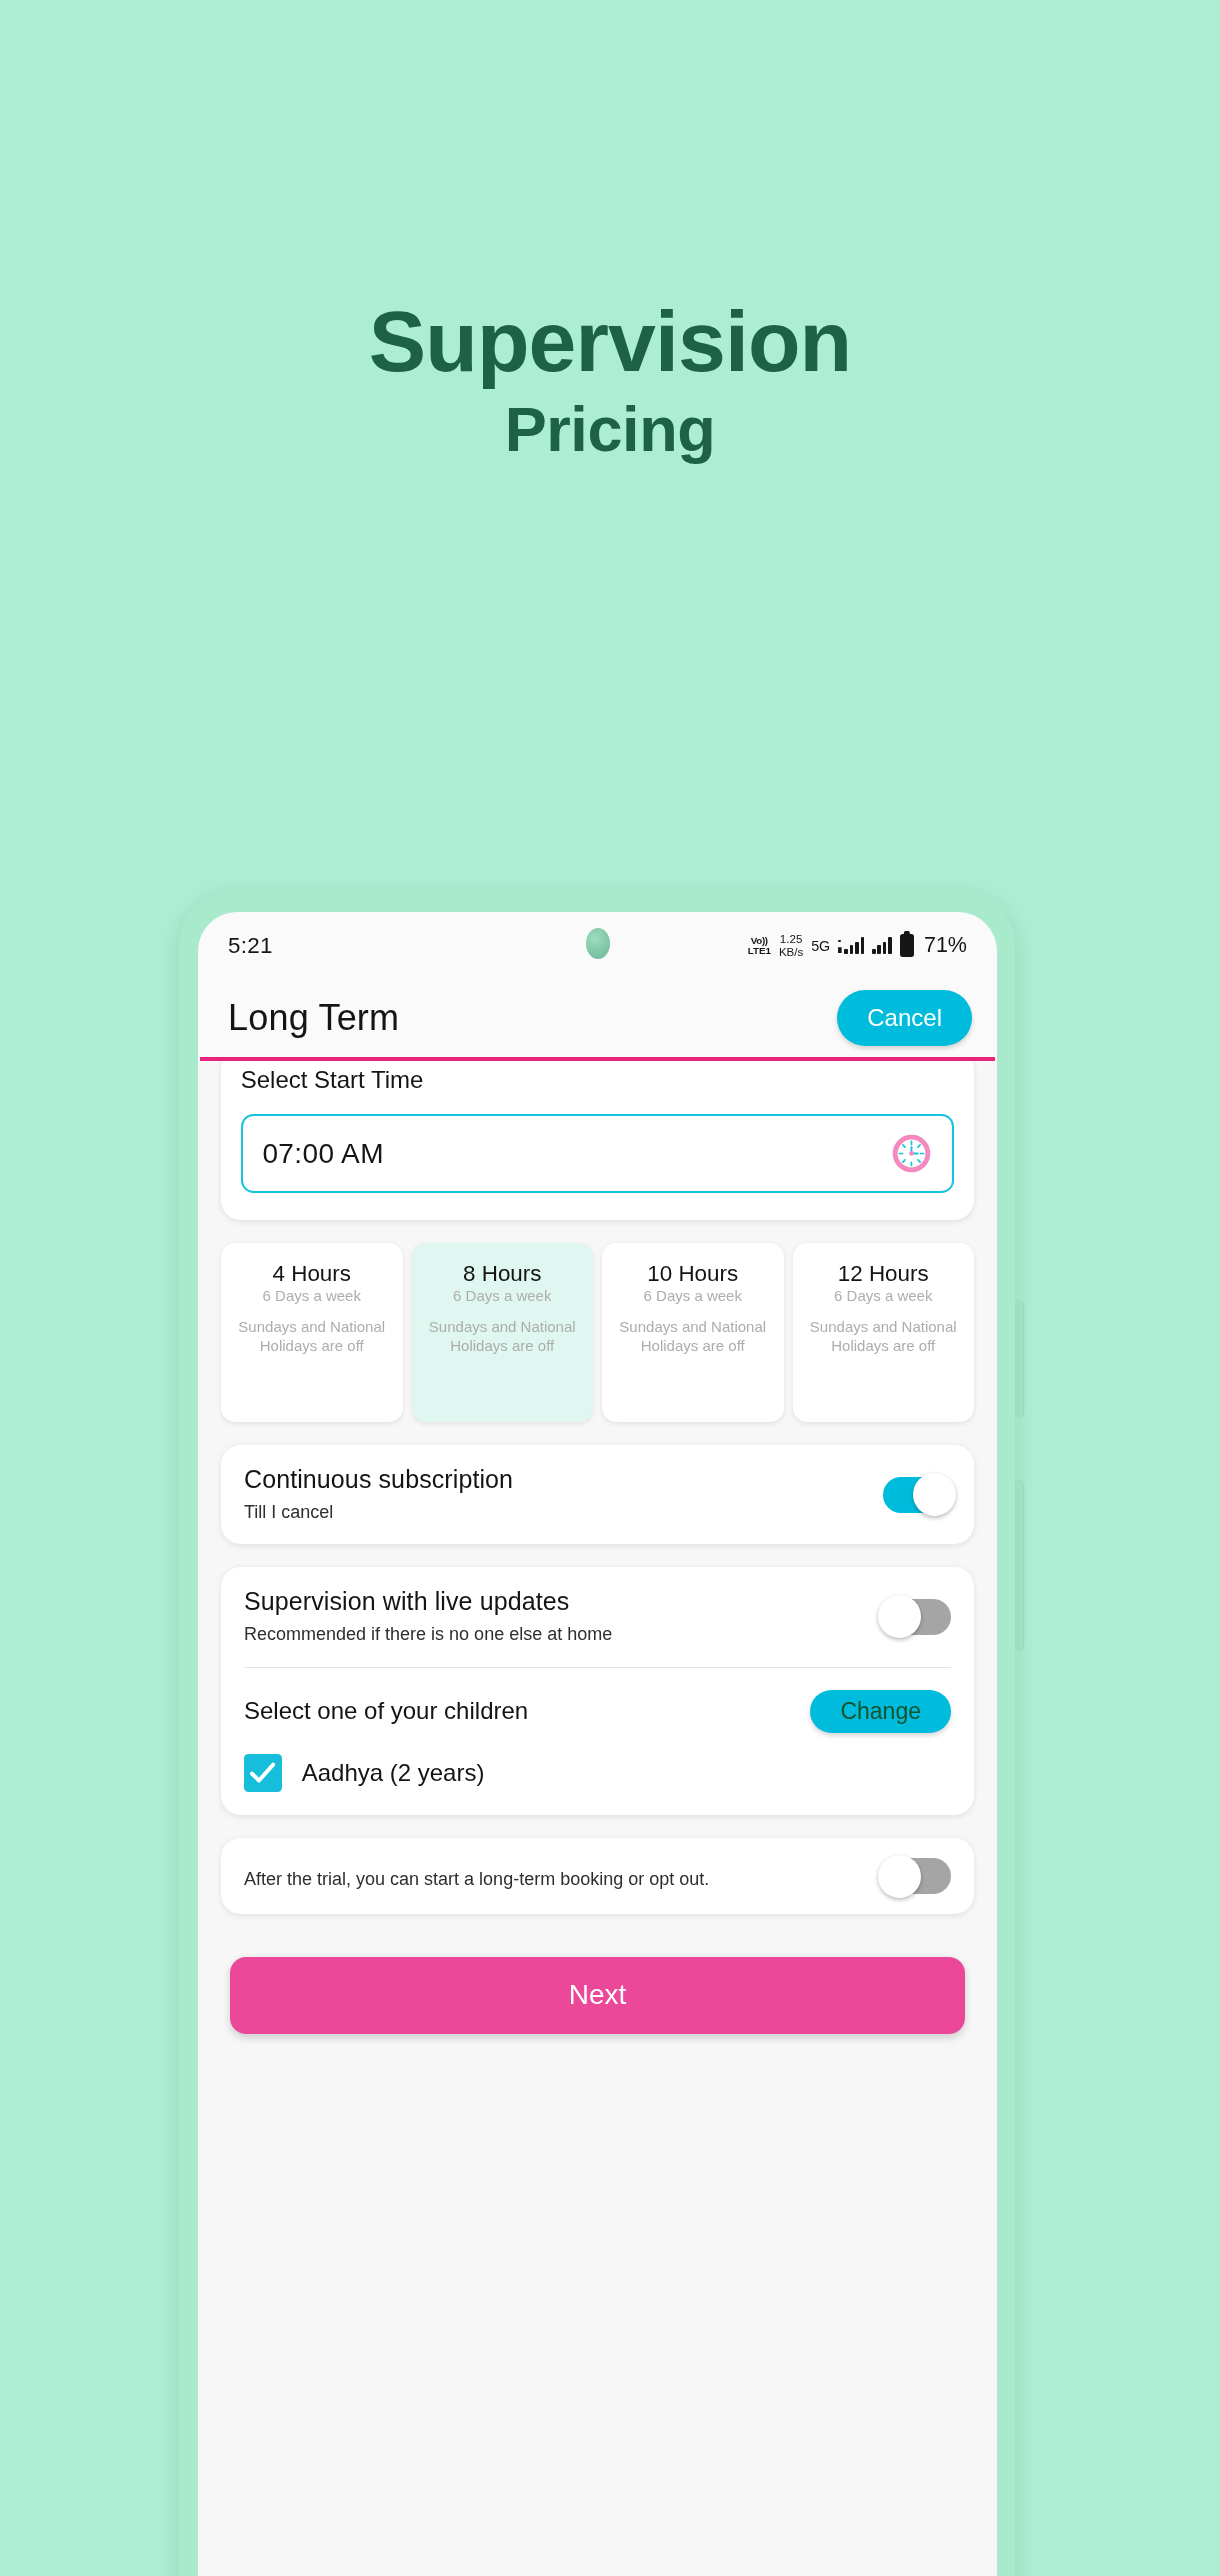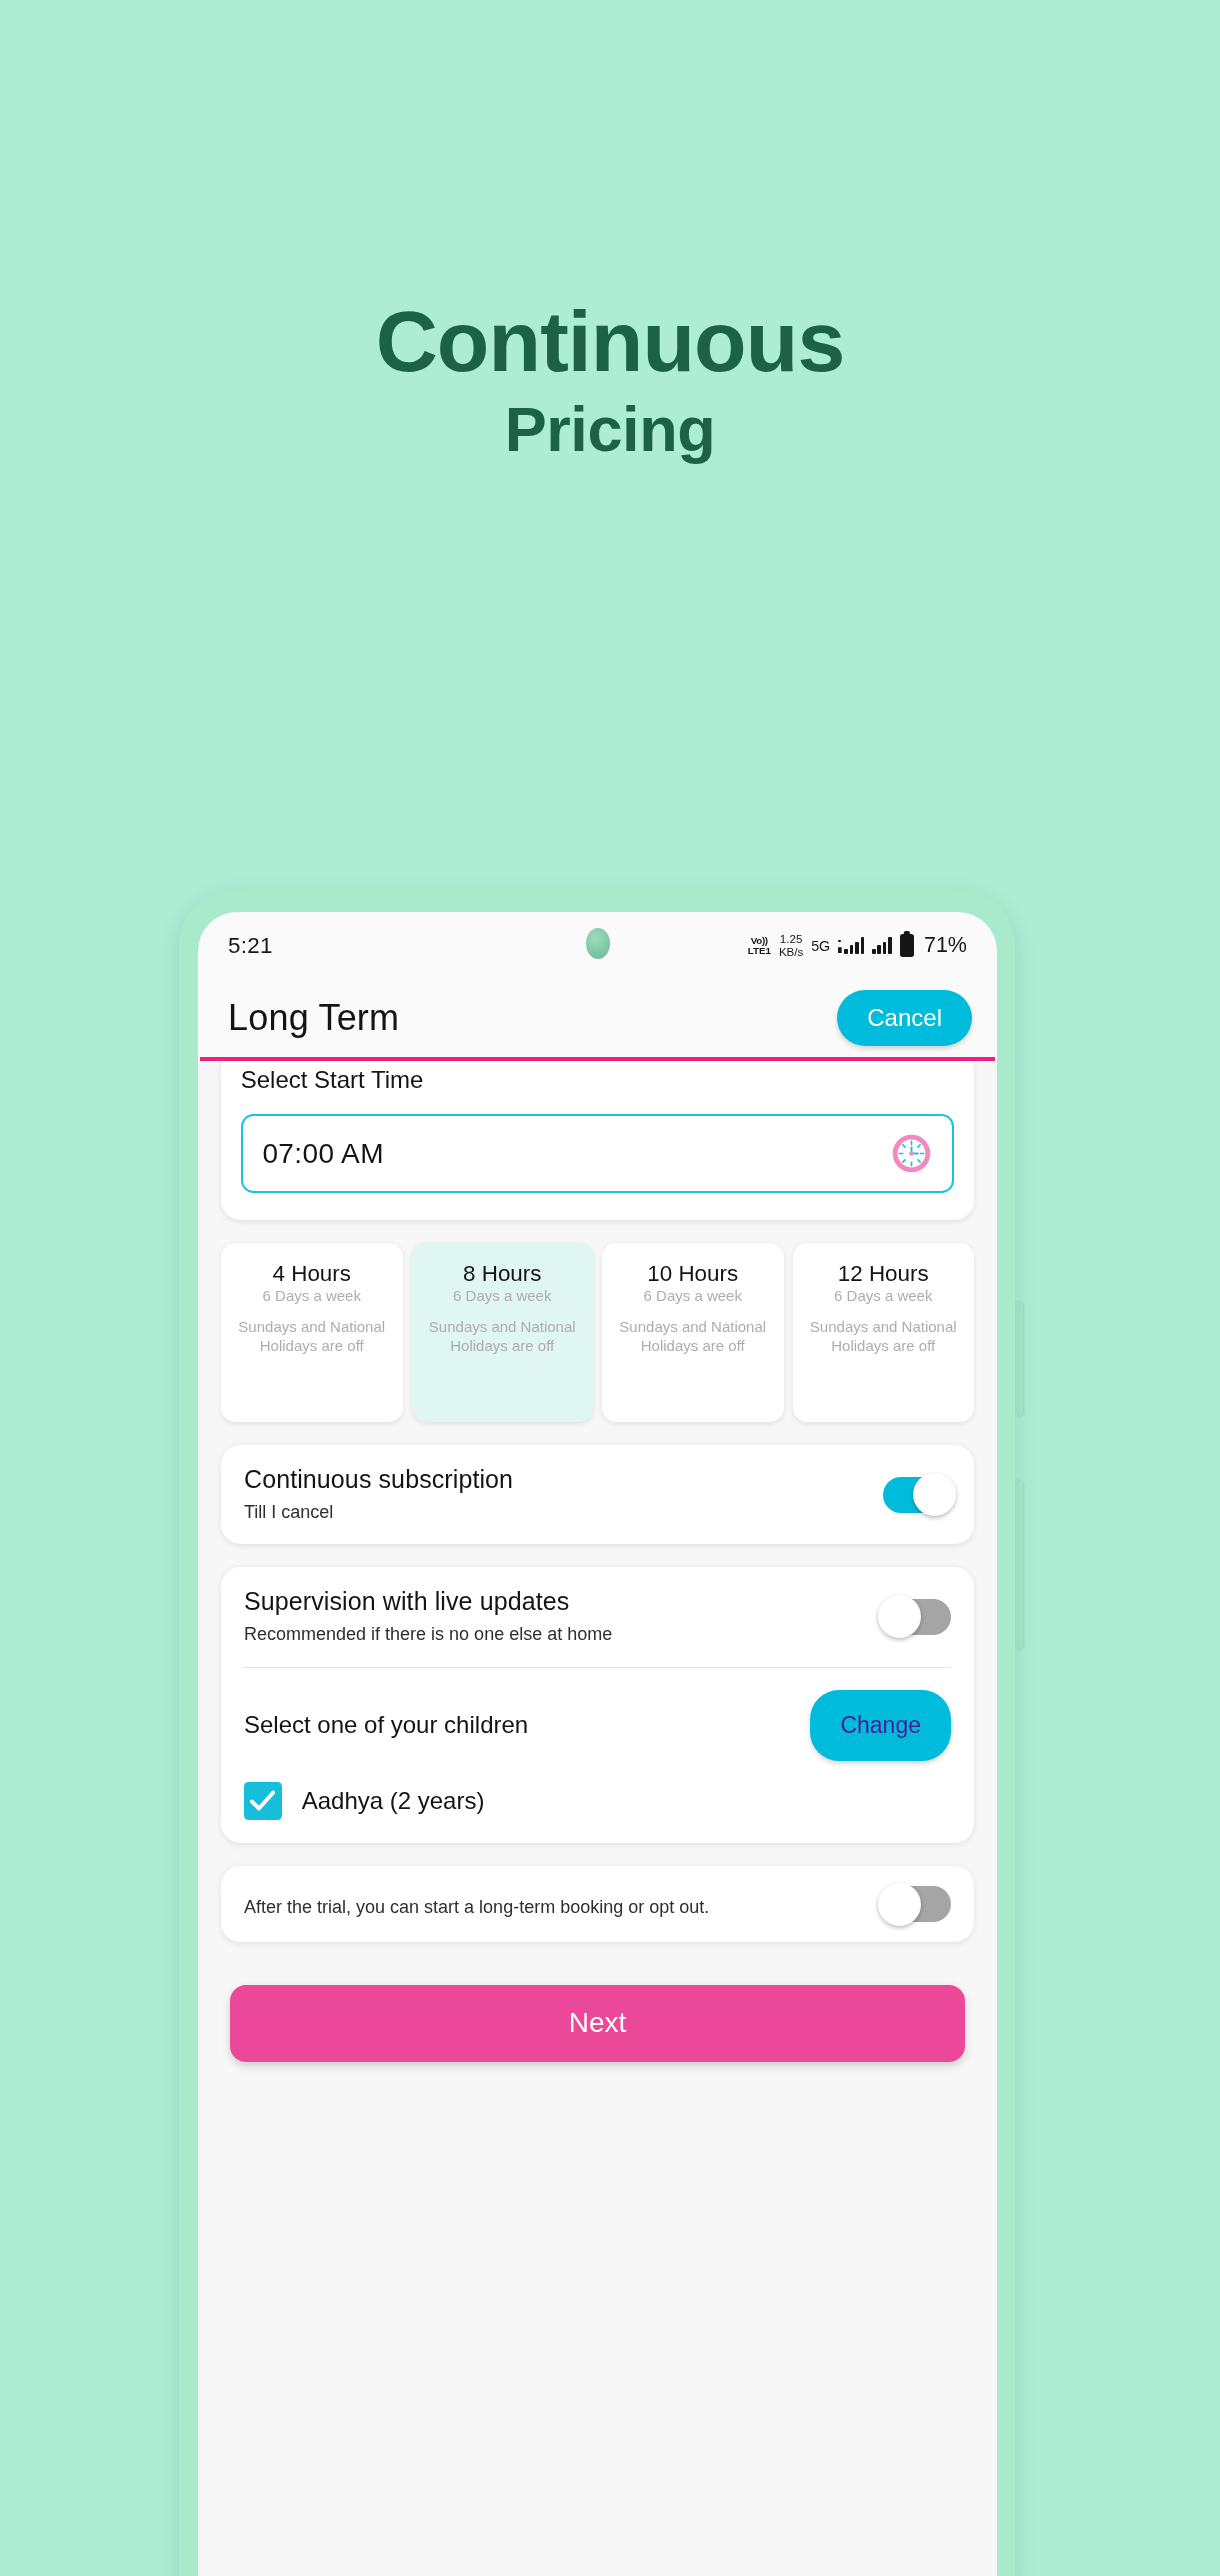--- a/index.html
+++ b/index.html
@@ -343,25 +343,25 @@
     align-items: center;
     margin-top: 21.5px;
   }
   .children-label {
     flex: 1;
     font-size: 24px;
     color: #141414;
   }
   .change-btn {
     background: #00BCDC;
-    color: #4c1d95;
+    color: #14532d;
     font-size: 23px;
     border: none;
     border-radius: 29px;
-    padding: 22px 30px;
+    padding: 8px 30px;
     box-shadow: 0 2.7px 5.4px rgba(0,0,0,0.16);
     cursor: pointer;
     font-family: "Liberation Sans", sans-serif;
   }
   .child-item {
     display: flex;
     align-items: center;
     gap: 19.7px;
     margin-top: 21.5px;
   }
@@ -389,21 +389,21 @@
     font-size: 28px;
     box-shadow: 0 3.6px 8px rgba(0,0,0,0.16);
     cursor: pointer;
     font-family: "Liberation Sans", sans-serif;
   }
 </style>
 </head>
 <body>
 
 <div class="hero">
-  <div class="hero-line1">Continuous</div>
+  <div class="hero-line1">Supervision</div>
   <div class="hero-line2">Pricing</div>
 </div>
 
 <div class="phone-wrap">
 
   <div class="side-btn volume"></div>
   <div class="side-btn power"></div>
 
   <div class="phone-body">
     <div class="phone-screen">

